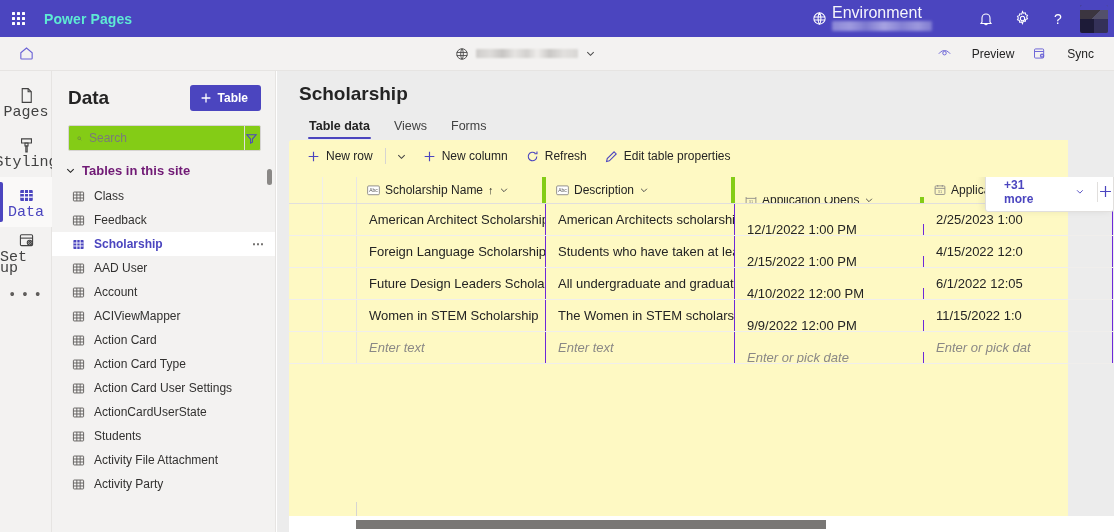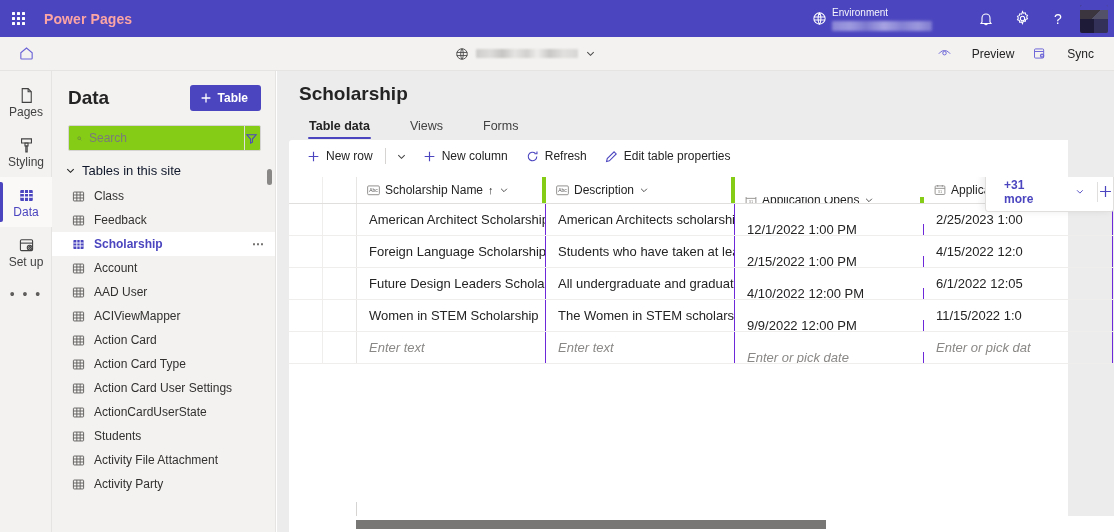--- a/index.html
+++ b/index.html
@@ -20,28 +20,28 @@
   .waffle {
     width: 36px; height: 37px; display: flex; align-items: center; justify-content: center;
     cursor: pointer;
   }
   .waffle-grid {
     display: grid; grid-template-columns: repeat(3, 3px); grid-template-rows: repeat(3, 3px);
     gap: 2px;
   }
   .waffle-grid i { background: #ffffff; width: 3px; height: 3px; border-radius: 0.5px; display: block; }
   .app-title {
-    color: #fca5a5; font-size: 14px; font-weight: bold; margin-left: 8px; letter-spacing: .1px;
+    color: #5eead4; font-size: 14px; font-weight: bold; margin-left: 8px; letter-spacing: .1px;
   }
   .topbar-right {
     margin-left: auto; display: flex; align-items: center; height: 37px;
   }
   .env-globe { width: 26px; display: flex; justify-content: center; align-items: center; }
   .env-block { display: flex; flex-direction: column; justify-content: center; height: 37px; margin-right: 36px; }
-  .env-label { color: #ffffff; font-size: 10px; line-height: 12px; opacity: .95; }
+  .env-label { color: #ffffff; font-size: 16px; line-height: 12px; opacity: .95; }
   .env-value-blur {
     width: 100px; height: 10px; margin-top: 2px;
     background: linear-gradient(90deg,#8a86d6 0%,#9e9adf 18%,#7d79cf 34%,#a7a3e2 52%,#8480d3 70%,#9c98dd 86%,#7e7ad0 100%);
     filter: blur(1.4px); border-radius: 1px;
   }
   .top-icon {
     width: 36px; height: 37px; display: flex; align-items: center; justify-content: center;
     cursor: pointer;
   }
   .avatar {
@@ -85,21 +85,21 @@
   
   .rail {
     position: absolute; top: 71px; left: 0; width: 52px; height: 461px;
     background: #f3f2f1; border-right: 1px solid #e6e4e2;
     padding-top: 6px;
   }
   .rail-item {
     width: 52px; height: 50px; display: flex; flex-direction: column;
     align-items: center; justify-content: center; gap: 2px; cursor: pointer; position: relative;
   }
-  .rail-item span.rail-label { font-size: 12px; color: #424242; line-height: 11px; }
+  .rail-item span.rail-label { font-size: 15px; color: #424242; line-height: 11px; font-family: Liberation Mono, monospace; }
   .rail-item.active { background: #faf9f8; }
   .rail-item.active span.rail-label { color: #4b45bf; }
   .rail-item.active::before {
     content: ""; position: absolute; left: 0; top: 5px; width: 3px; height: 40px;
     background: #4b45bf; border-radius: 0 2px 2px 0;
   }
   .rail-more { width: 52px; height: 34px; display: flex; align-items: center; justify-content: center;
     color: #605e5c; font-size: 14px; letter-spacing: 2px; cursor: pointer; }
 
   
@@ -125,51 +125,51 @@
     color: #242424; background: transparent; padding-left: 7px;
   }
   .dp-search input::placeholder { color: #7a7a7a; }
   .filter-btn {
     width: 26px; height: 24px; display: flex; align-items: center; justify-content: center;
     border-left: 1px solid #e1dfdd; cursor: pointer;
   }
   .section-head {
     display: flex; align-items: center; gap: 6px; padding: 12px 14px 6px 13px; cursor: pointer;
   }
-  .section-title { font-size: 13px; font-weight: normal; color: #0f172a; }
+  .section-title { font-size: 13px; font-weight: bold; color: #701a75; }
   .tbl-item {
     display: flex; align-items: center; gap: 9px; height: 24px;
     padding: 0 10px 0 20px; cursor: pointer; font-size: 12px; color: #323130;
     position: relative;
   }
   .tbl-item.selected { background: #ffffff; color: #4b45bf; font-weight: 600; }
   .tbl-item .dots { margin-left: auto; color: #605e5c; font-size: 12px; letter-spacing: 1px; }
   .scroll-thumb {
     position: absolute; right: 3px; top: 98px; width: 5px; height: 16px;
     background: #8a8886; border-radius: 3px;
   }
 
   
   .main { position: absolute; top: 71px; left: 277px; width: 837px; height: 461px; background: #ececec; }
   .main-head { padding: 12px 0 0 22px; background: #ececec; }
   .page-title { font-size: 19px; font-weight: bold; color: #242424; }
-  .tabs { display: flex; gap: 20px; margin-top: 9px; }
+  .tabs { display: flex; gap: 4px; margin-top: 9px; }
   .tab {
     font-size: 12.5px; color: #424242; padding: 5px 10px 7px 10px; cursor: pointer;
     position: relative;
   }
   .tab.active { font-weight: bold; color: #242424; }
   .tab.active::after {
     content: ""; position: absolute; left: 9px; right: 9px; bottom: 1px; height: 2px;
     background: #4b45bf; border-radius: 2px;
   }
 
   .content-card {
     position: absolute; top: 69px; left: 12px; width: 779px; height: 392px;
-    background: #ffffff; border-radius: 3px 0 0 0;
+    background: #fef9c3; border-radius: 3px 0 0 0;
   }
   .cmdbar { display: flex; align-items: center; height: 32px; padding: 0 10px; gap: 2px; }
   .cmd {
     display: flex; align-items: center; gap: 6px; font-size: 12px; color: #242424;
     padding: 5px 8px; border-radius: 2px; cursor: pointer;
   }
   .cmd-split { width: 1px; height: 16px; background: #d6d4d2; margin: 0 2px; }
   .cmd-caret { padding: 5px 6px; display: flex; align-items: center; cursor: pointer; border-radius: 2px; }
 
   
@@ -405,28 +405,28 @@
     <span>Scholarship</span>
     <span class="dots">⋯</span>
   </div>
 
 
   <div class="tbl-item">
     <svg width="13" height="13" viewBox="0 0 14 14" fill="none" stroke="#605e5c" stroke-width="1">
         <rect x="1.5" y="2.2" width="11" height="9.6" rx=".7"></rect>
         <path d="M1.5 5.4h11M1.5 8.6h11M5.2 2.2v9.6M8.8 2.2v9.6"></path>
       </svg>
+    <span>AAD User</span>
+  </div>
+  <div class="tbl-item">
+    <svg width="13" height="13" viewBox="0 0 14 14" fill="none" stroke="#605e5c" stroke-width="1">
+        <rect x="1.5" y="2.2" width="11" height="9.6" rx=".7"></rect>
+        <path d="M1.5 5.4h11M1.5 8.6h11M5.2 2.2v9.6M8.8 2.2v9.6"></path>
+      </svg>
     <span>Account</span>
-  </div>
-  <div class="tbl-item">
-    <svg width="13" height="13" viewBox="0 0 14 14" fill="none" stroke="#605e5c" stroke-width="1">
-        <rect x="1.5" y="2.2" width="11" height="9.6" rx=".7"></rect>
-        <path d="M1.5 5.4h11M1.5 8.6h11M5.2 2.2v9.6M8.8 2.2v9.6"></path>
-      </svg>
-    <span>AAD User</span>
   </div>
   <div class="tbl-item">
     <svg width="13" height="13" viewBox="0 0 14 14" fill="none" stroke="#605e5c" stroke-width="1">
         <rect x="1.5" y="2.2" width="11" height="9.6" rx=".7"></rect>
         <path d="M1.5 5.4h11M1.5 8.6h11M5.2 2.2v9.6M8.8 2.2v9.6"></path>
       </svg>
     <span>ACIViewMapper</span>
   </div>
   <div class="tbl-item">
     <svg width="13" height="13" viewBox="0 0 14 14" fill="none" stroke="#605e5c" stroke-width="1">

